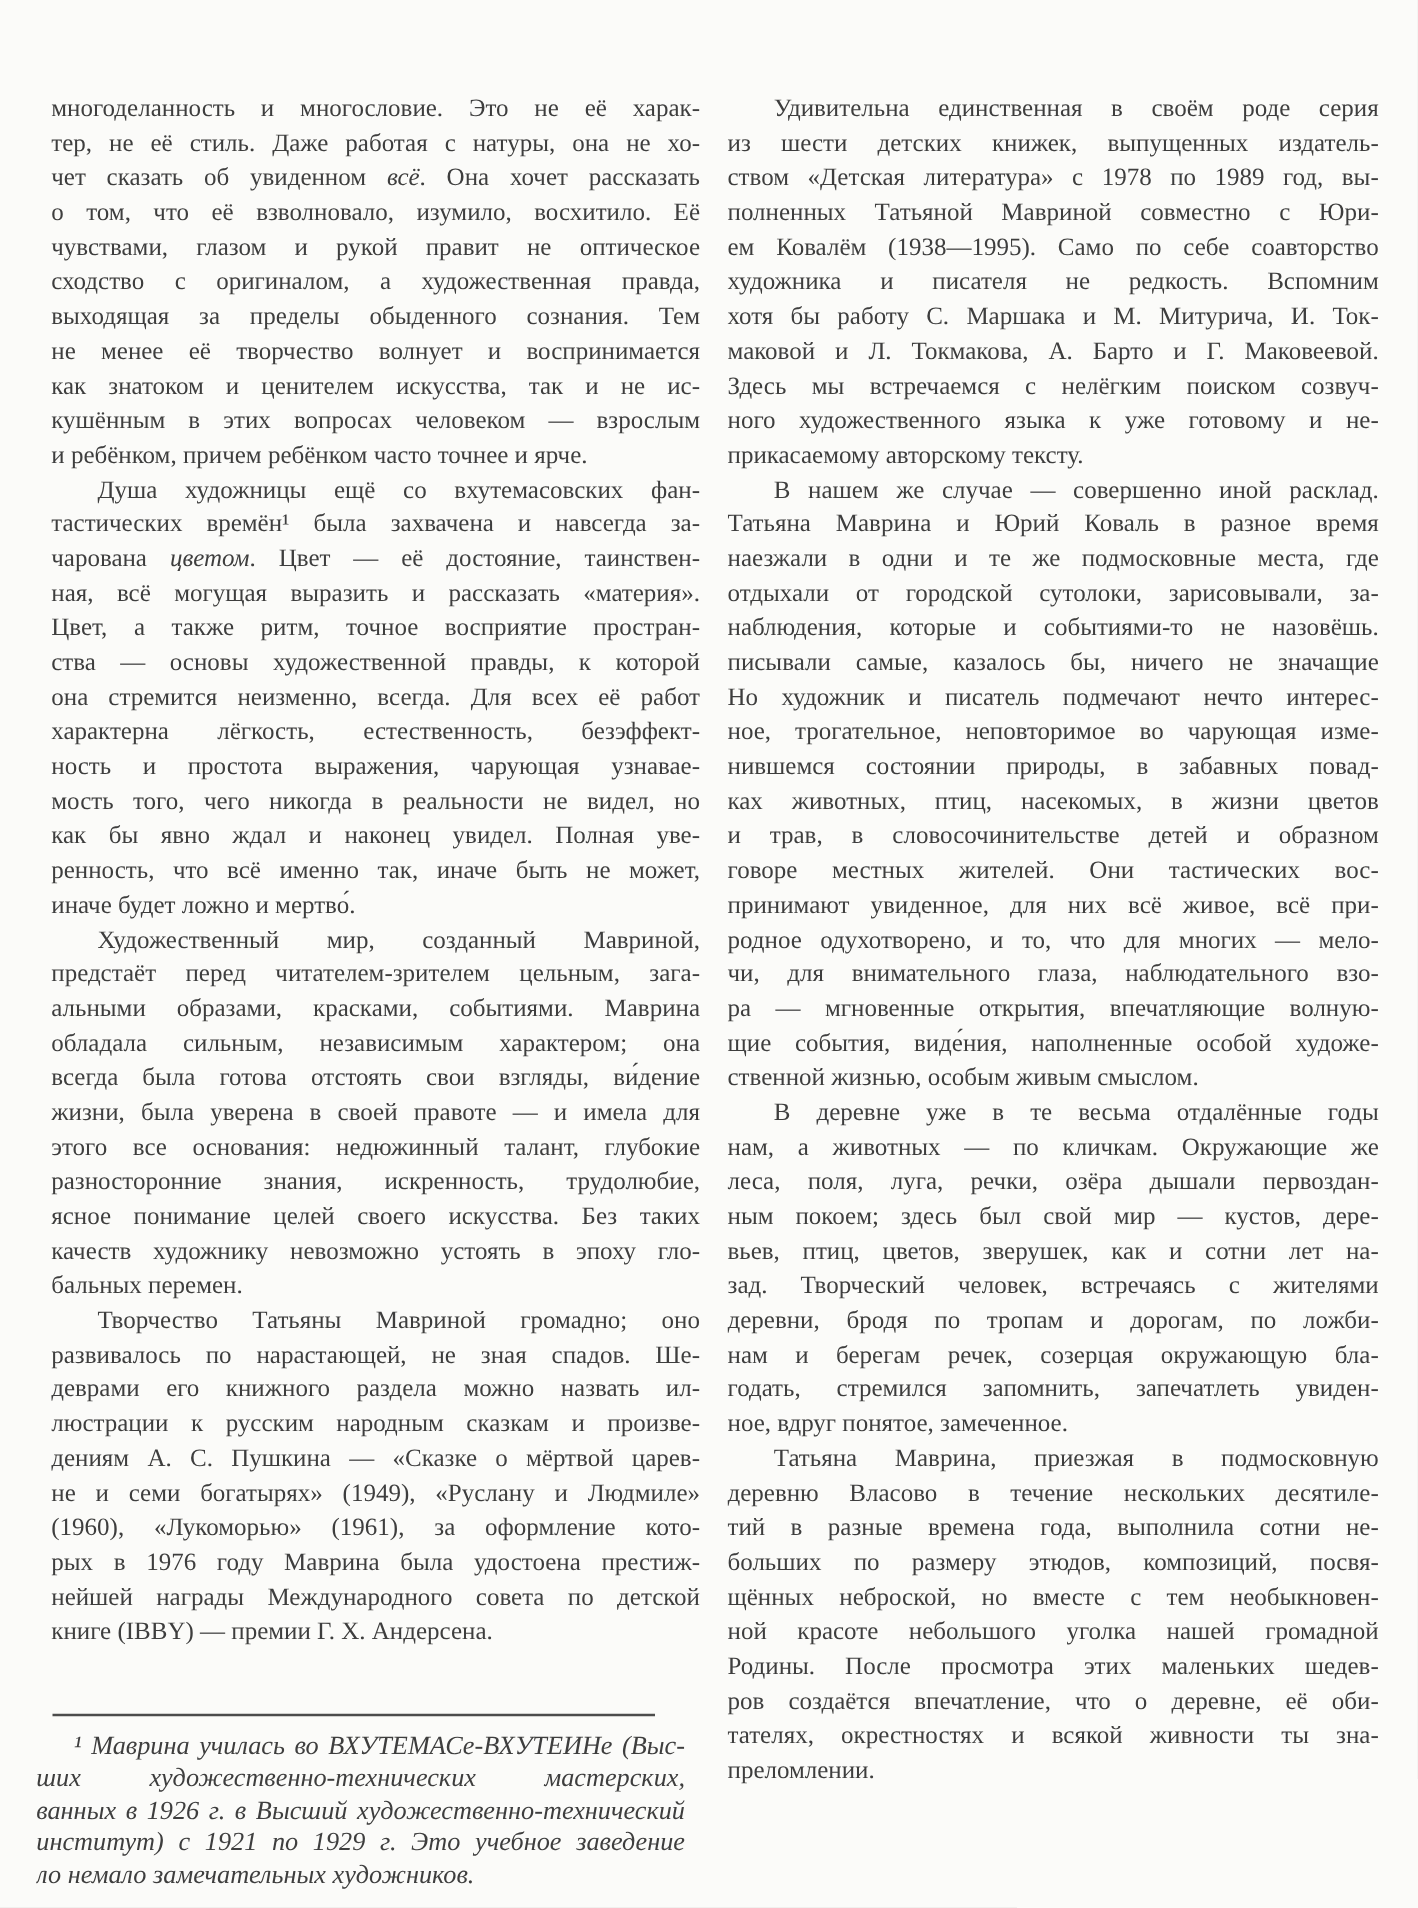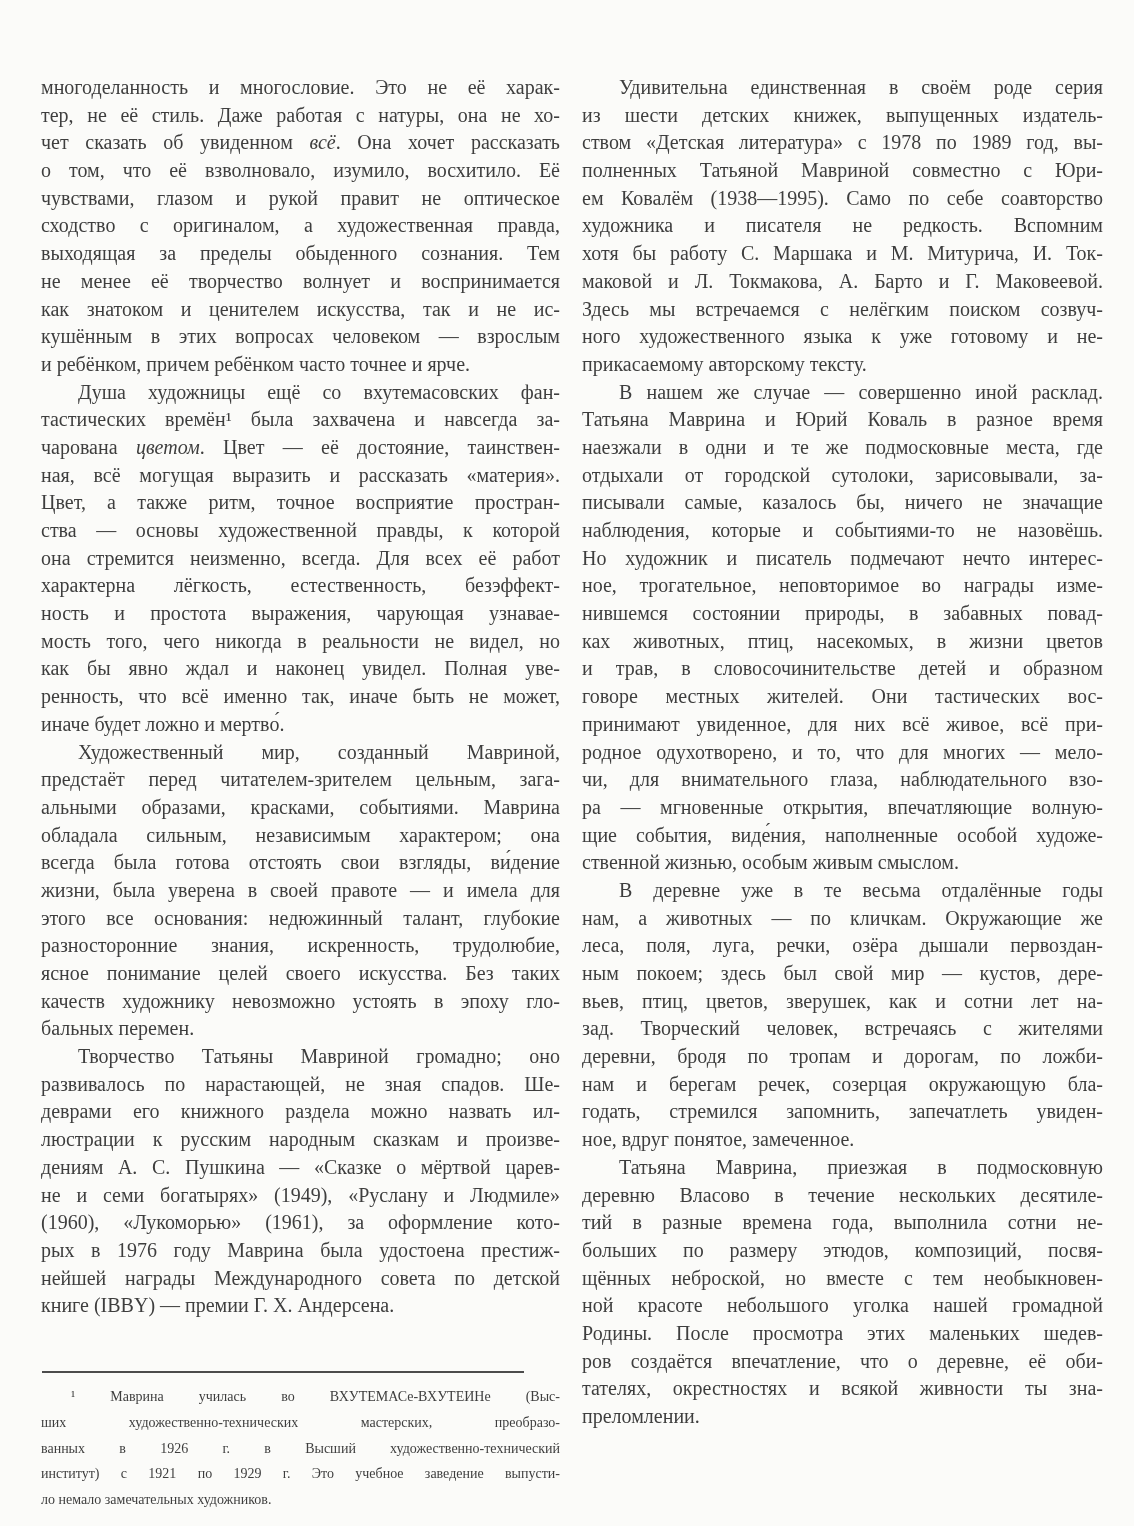--- a/index.html
+++ b/index.html
@@ -41,25 +41,26 @@
   .footnote-rule {
     position: absolute;
     left: 42px;
     top: 1371px;
     width: 482px;
     height: 0;
     border-top: 2px solid #4c4c4c;
   }
   .footnote {
     position: absolute;
-    left: 41px;
+    left: 29px;
     top: 1384px;
     width: 519px;
-    font-size: 14px;
+    font-size: 21px;
     line-height: 25.8px;
+    font-style: italic;
   }
   .footnote .ln { height: 25.8px; }
   .footnote .ln.ind { text-indent: 30px; }
 </style>
 </head>
 <body>
 
 <div class="page">
   <div class="col col-left">
       <div class="ln j">многоделанность и многословие. Это не её харак-</div>
@@ -117,24 +118,24 @@
       <div class="ln j">художника и писателя не редкость. Вспомним</div>
       <div class="ln j">хотя бы работу С. Маршака и М. Митурича, И. Ток-</div>
       <div class="ln j">маковой и Л. Токмакова, А. Барто и Г. Маковеевой.</div>
       <div class="ln j">Здесь мы встречаемся с нелёгким поиском созвуч-</div>
       <div class="ln j">ного художественного языка к уже готовому и не-</div>
       <div class="ln">прикасаемому авторскому тексту.</div>
       <div class="ln j ind">В нашем же случае — совершенно иной расклад.</div>
       <div class="ln j">Татьяна Маврина и Юрий Коваль в разное время</div>
       <div class="ln j">наезжали в одни и те же подмосковные места, где</div>
       <div class="ln j">отдыхали от городской сутолоки, зарисовывали, за-</div>
+      <div class="ln j">наблюдения, которые и событиями-то не назовёшь.</div>
       <div class="ln j">писывали самые, казалось бы, ничего не значащие</div>
-      <div class="ln j">наблюдения, которые и событиями-то не назовёшь.</div>
       <div class="ln j">Но художник и писатель подмечают нечто интерес-</div>
-      <div class="ln j">ное, трогательное, неповторимое во награды изме-</div>
+      <div class="ln j">ное, трогательное, неповторимое во чарующая изме-</div>
       <div class="ln j">нившемся состоянии природы, в забавных повад-</div>
       <div class="ln j">ках животных, птиц, насекомых, в жизни цветов</div>
       <div class="ln j">и трав, в словосочинительстве детей и образном</div>
       <div class="ln j">говоре местных жителей. Они тастических вос-</div>
       <div class="ln j">принимают увиденное, для них всё живое, всё при-</div>
       <div class="ln j">родное одухотворено, и то, что для многих — мело-</div>
       <div class="ln j">чи, для внимательного глаза, наблюдательного взо-</div>
       <div class="ln j">ра — мгновенные открытия, впечатляющие волную-</div>
       <div class="ln j">щие события, виде́ния, наполненные особой художе-</div>
       <div class="ln">ственной жизнью, особым живым смыслом.</div>

